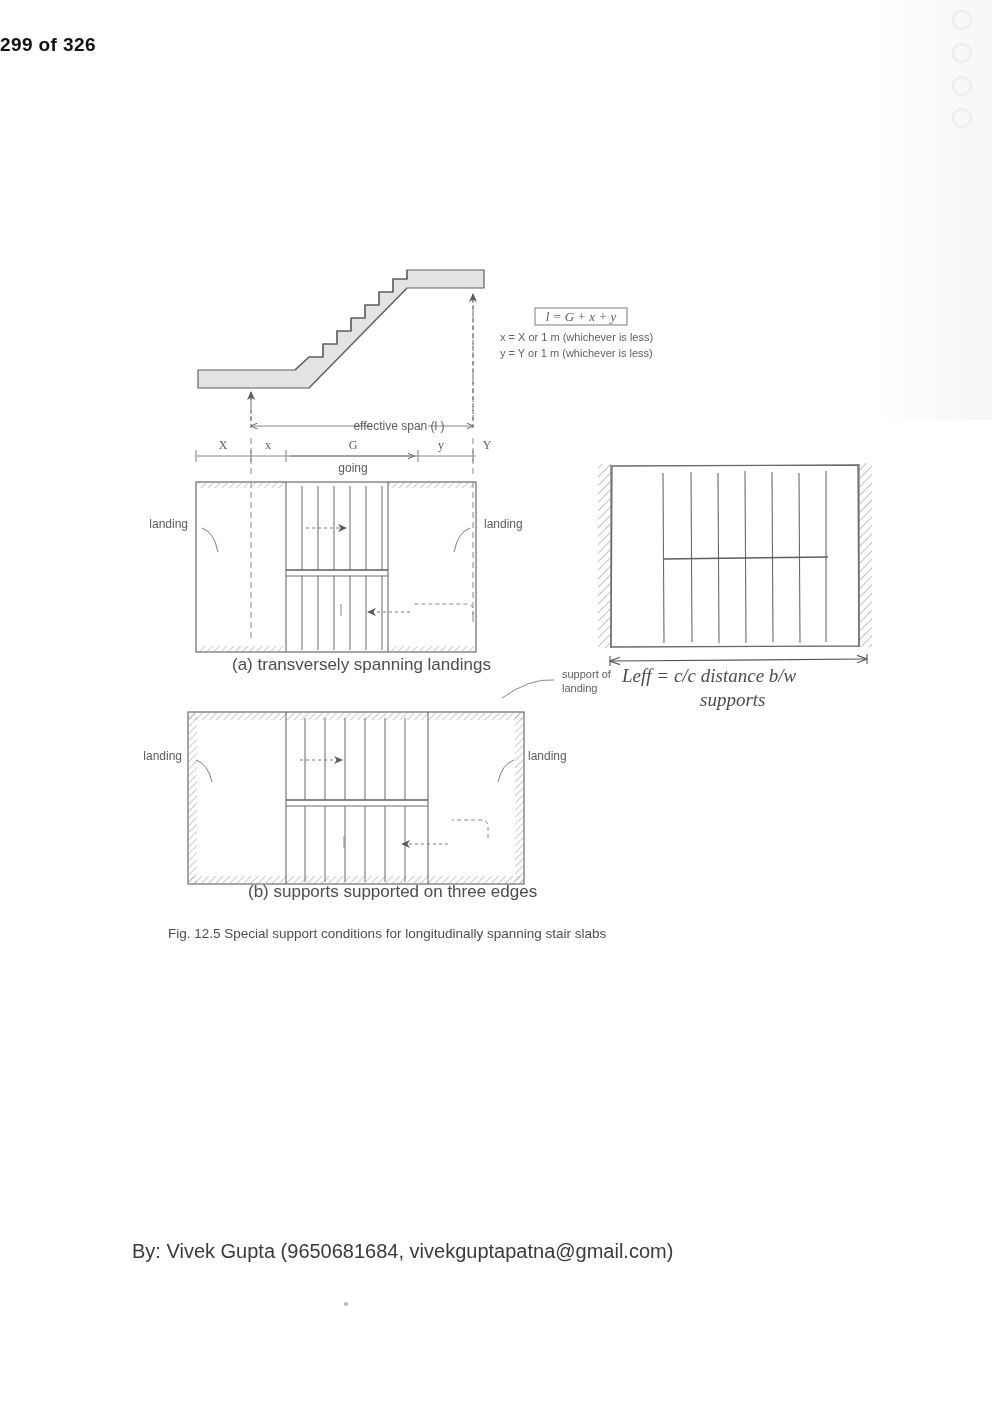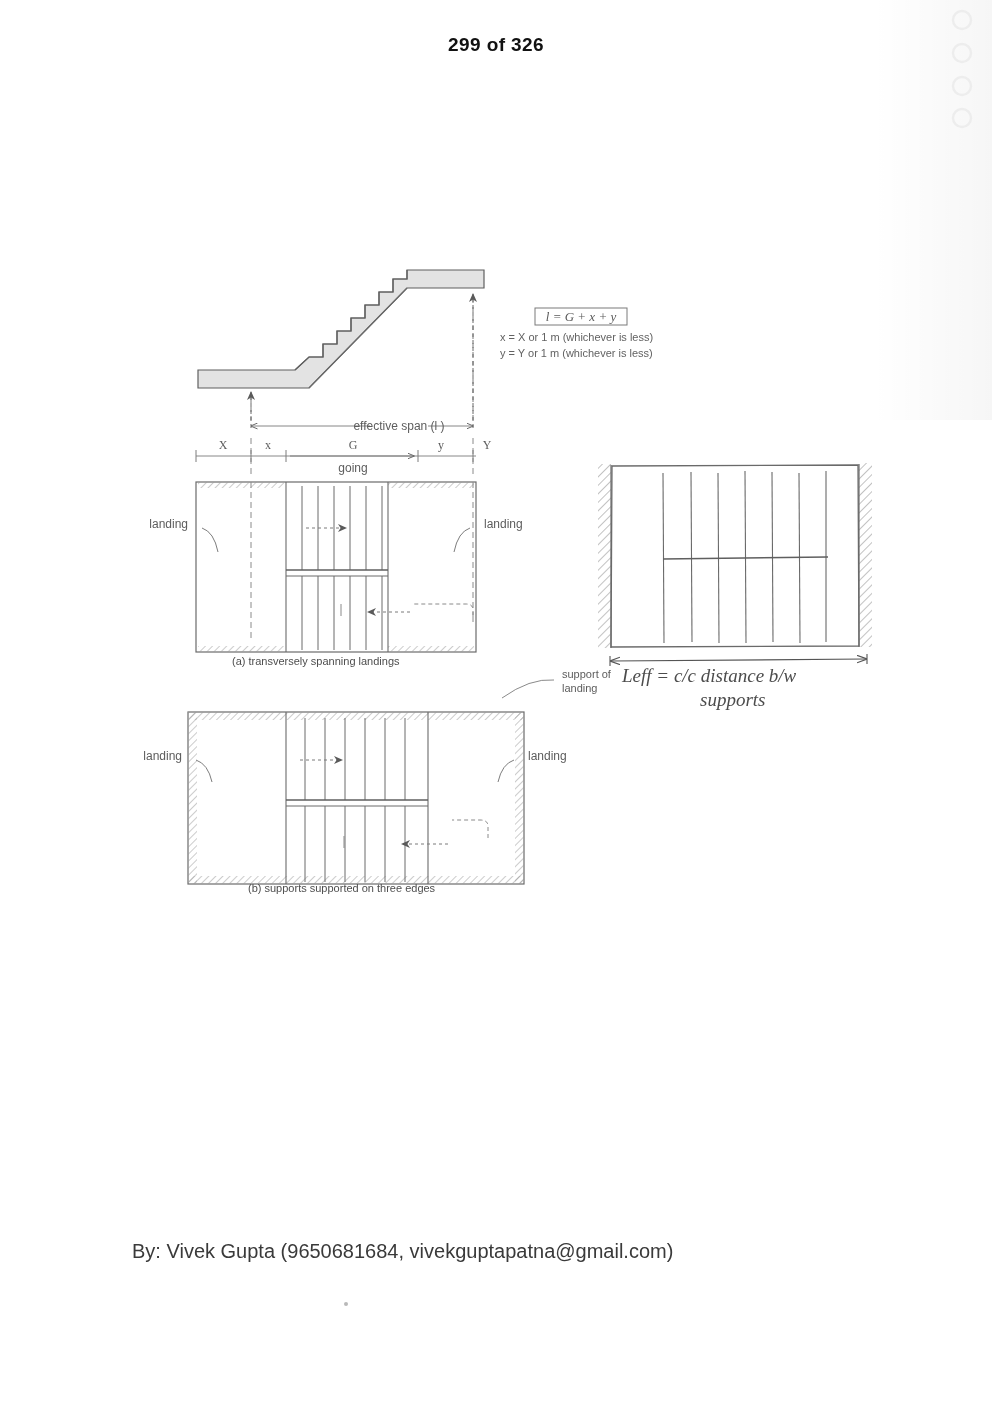--- a/index.html
+++ b/index.html
@@ -35,21 +35,21 @@
     position: absolute;
     top: 6px; right: 10px;
     width: 40px; height: 130px;
     pointer-events: none;
   }
 
   
   .page-header {
     position: absolute;
     top: 34px; left: 0; right: 0;
-    text-align: center;
+    text-align: left;
     font-size: 19px;
     font-weight: bold;
     letter-spacing: 0.4px;
     color: #111;
   }
 
   
   .section-title {
     position: absolute;
     top: 212px;
@@ -66,21 +66,21 @@
     top: 260px;
     left: 110px;
     width: 800px;
     height: 700px;
   }
   .fig-svg { display: block; }
 
   
   .caption {
     position: absolute;
-    font-size: 11px;
+    font-size: 17px;
     color: #4d4d4d;
     white-space: nowrap;
   }
   .caption-a { top: 655px; left: 232px; }
   .caption-b { top: 882px; left: 248px; }
   .fig-caption {
     position: absolute;
     top: 926px;
     left: 168px;
     font-size: 13.5px;
@@ -345,17 +345,18 @@
       <text x="452" y="418" font-size="11" fill="#5d5d5d" font-family="'Liberation Sans', sans-serif">support of</text>
       <text x="452" y="432" font-size="11" fill="#5d5d5d" font-family="'Liberation Sans', sans-serif">landing</text>
 
       <text x="512" y="422" font-family="'Liberation Serif', serif" font-size="19" fill="#4c4c4c" font-style="italic">Leff =  c/c distance b/w</text>
       <text x="590" y="446" font-family="'Liberation Serif', serif" font-size="19" fill="#4c4c4c" font-style="italic">supports</text>
     </svg>
   </div>
 
   <div class="caption caption-a">(a)  transversely spanning landings</div>
   <div class="caption caption-b">(b)  supports supported on three edges</div>
+  <div class="fig-caption">Fig. 12.5  Special support conditions for longitudinally spanning stair slabs</div>
 
   <div class="page-footer">By: Vivek Gupta (9650681684, vivekguptapatna@gmail.com)</div>
   <div class="footer-speck"></div>
 
 </div>
 
 </body></html>

